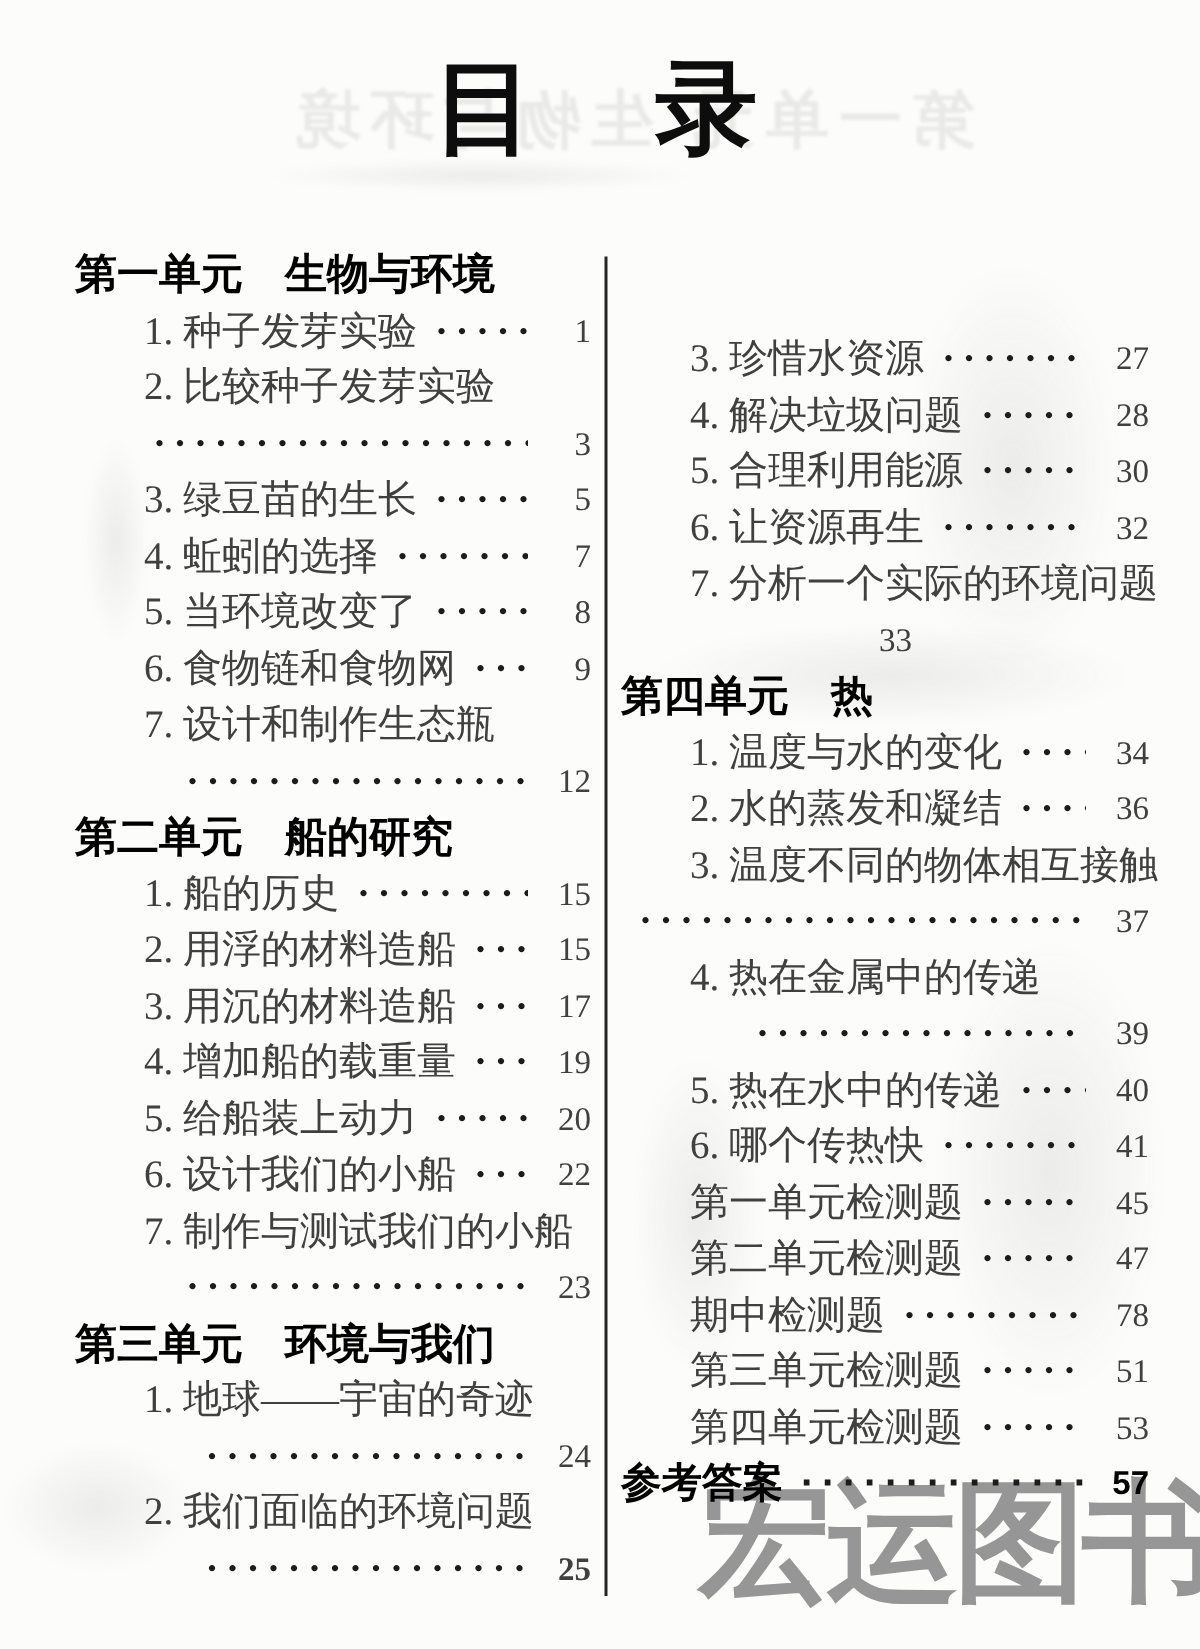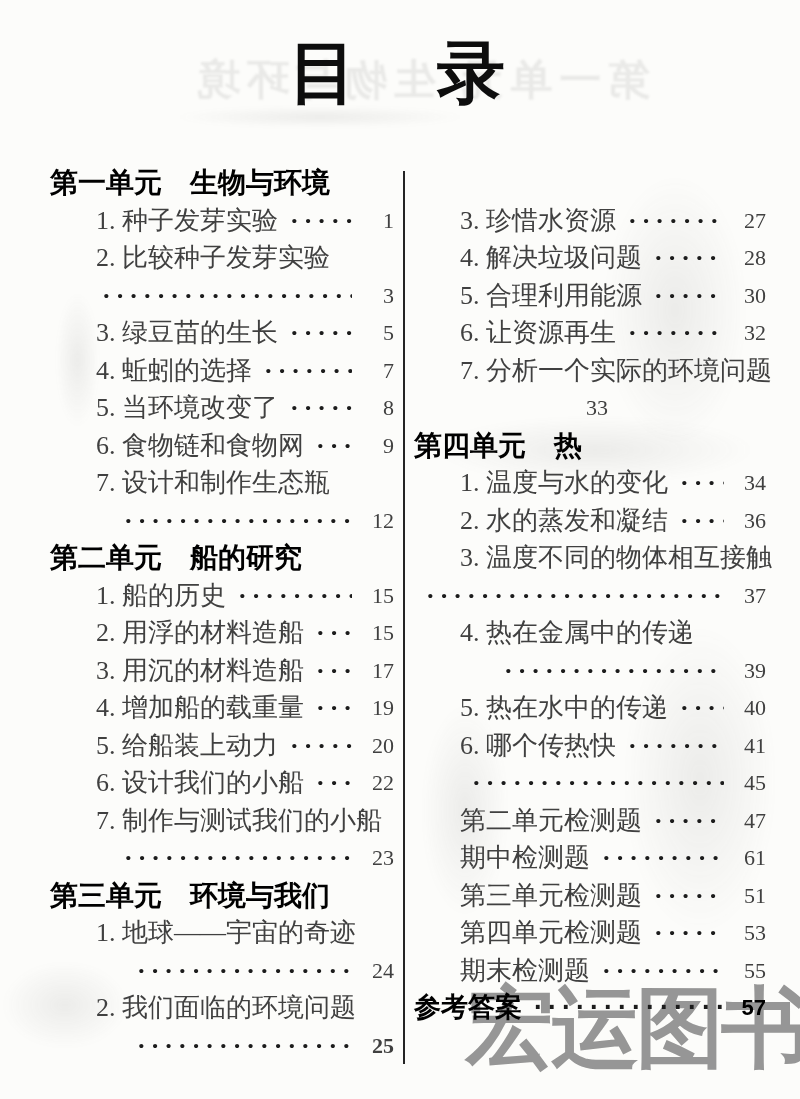--- a/index.html
+++ b/index.html
@@ -269,47 +269,43 @@
           <span class="lbl">5. 热在水中的传递</span>
           <span class="leader"></span>
           <span class="pg">40</span>
         </div>
         <div class="row item">
           <span class="lbl">6. 哪个传热快</span>
           <span class="leader"></span>
           <span class="pg">41</span>
         </div>
         <div class="row item">
+          <span class="lbl">第一单元检测题</span>
           <span class="leader"></span>
           <span class="pg">45</span>
         </div>
         <div class="row item">
           <span class="lbl">第二单元检测题</span>
           <span class="leader"></span>
           <span class="pg">47</span>
         </div>
         <div class="row item">
           <span class="lbl">期中检测题</span>
           <span class="leader"></span>
-          <span class="pg">61</span>
+          <span class="pg">78</span>
         </div>
         <div class="row item">
           <span class="lbl">第三单元检测题</span>
           <span class="leader"></span>
           <span class="pg">51</span>
         </div>
         <div class="row item">
           <span class="lbl">第四单元检测题</span>
           <span class="leader"></span>
           <span class="pg">53</span>
-        </div>
-        <div class="row item">
-          <span class="lbl">期末检测题</span>
-          <span class="leader"></span>
-          <span class="pg">55</span>
         </div>
         <div class="row answers">
           <span class="lbl">参考答案</span>
           <span class="leader"></span>
           <span class="pg">57</span>
         </div>
       </div>
   </div>
 
 </div>

